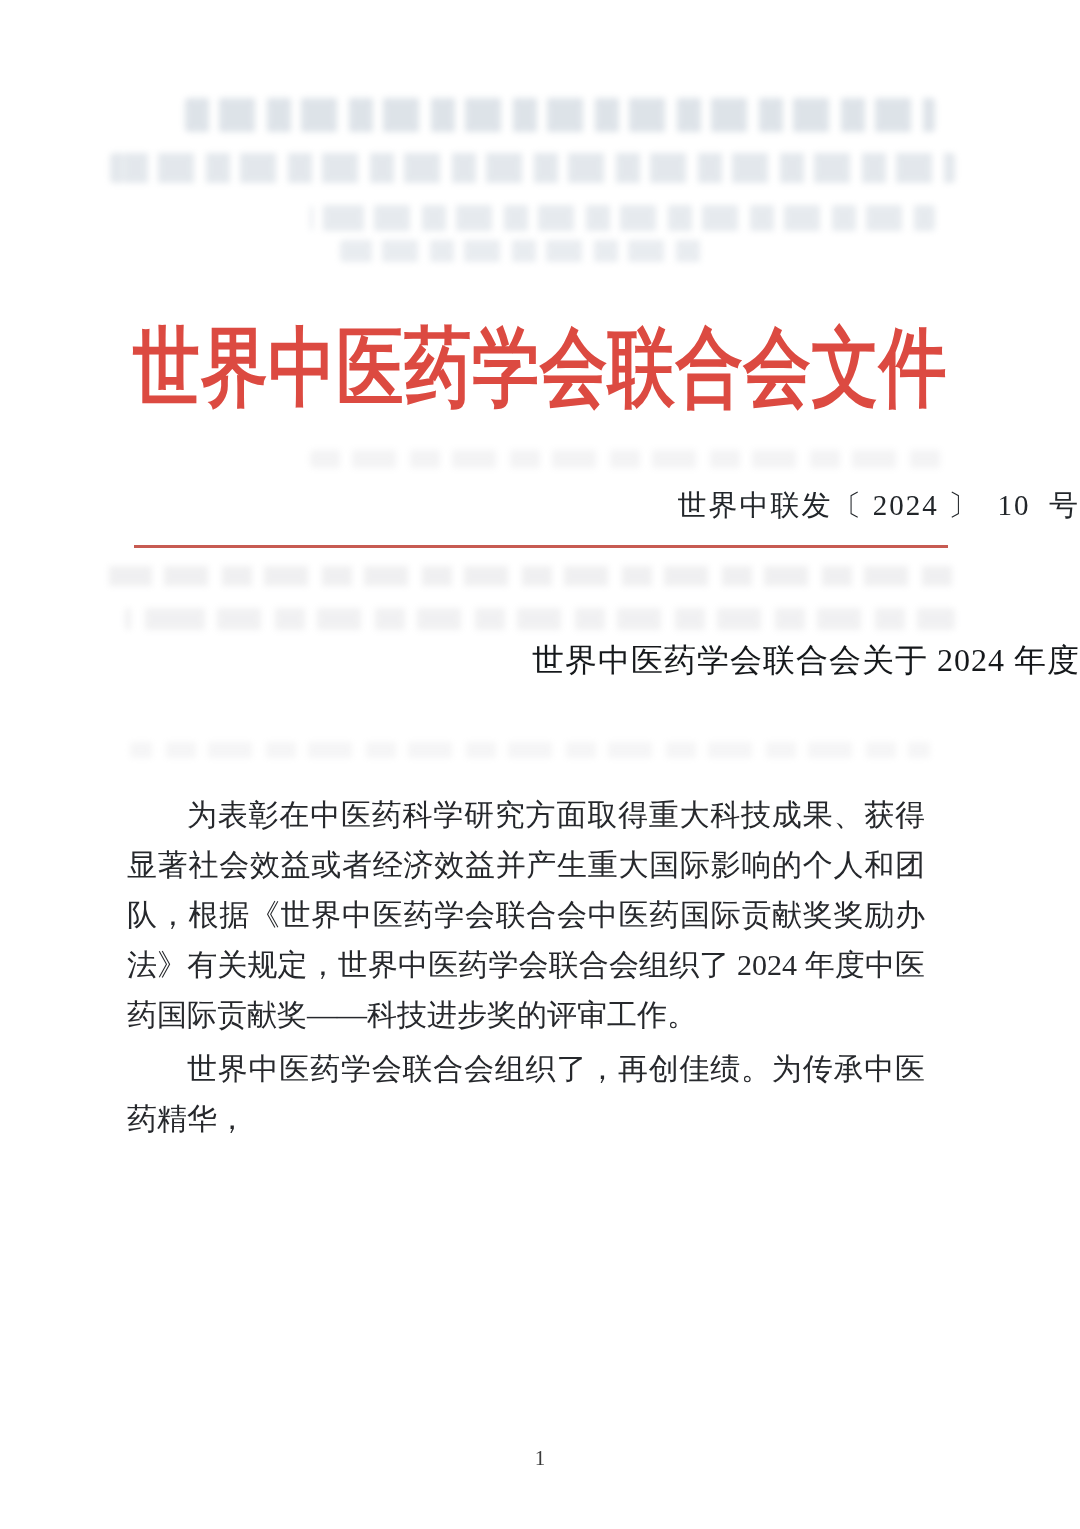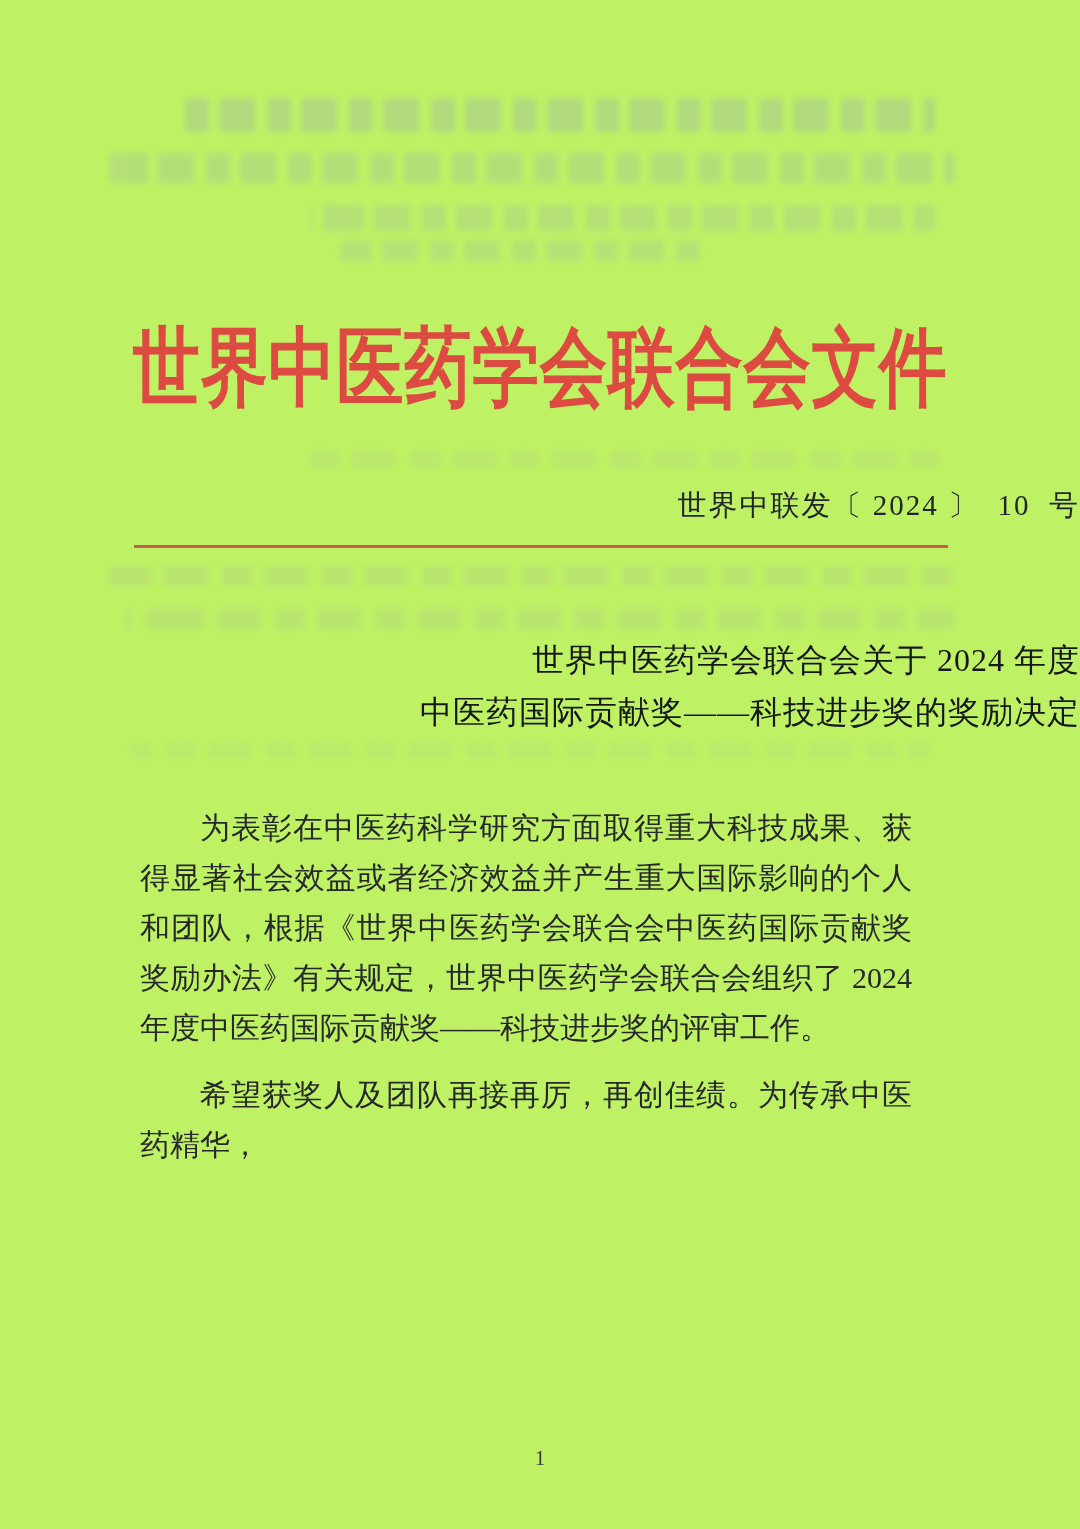--- a/index.html
+++ b/index.html
@@ -6,21 +6,21 @@
     margin: 0;
     padding: 0;
     background: #e8e8e8;
     font-family: "Liberation Serif", "DejaVu Serif", serif;
   }
   .page {
     position: relative;
     width: 1080px;
     height: 1529px;
     margin: 0 auto;
-    background: #bef264;
+    background: #ffffff;
     overflow: hidden;
     color: #26282c;
   }
 
   
   .ghost {
     position: absolute;
     filter: blur(3px);
     border-radius: 4px;
     background: repeating-linear-gradient(90deg,
@@ -93,21 +93,21 @@
     top: 786px;
     left: 123px;
     width: 806px;
     font-size: 30px;
     line-height: 50px;
     color: #26282c;
     text-align: justify;
     text-justify: inter-character;
   }
   .body-text p {
-    margin: 17px;
+    margin: 4px;
     text-indent: 2em;
   }
 
   .page-number {
     position: absolute;
     top: 1446px;
     left: 0;
     width: 100%;
     text-align: center;
     font-size: 21px;
@@ -129,23 +129,22 @@
   <div class="ghost warm" style="top:742px; left:130px; width:800px; height:16px; opacity:0.10; background-position:36px 0;"></div>
 
   <div class="org-banner">世界中医药学会联合会文件</div>
 
   <div class="doc-number">世界中联发〔 2024 〕  10  号</div>
 
   <div class="red-rule"></div>
 
   <div class="doc-title">
     <div>世界中医药学会联合会关于 2024 年度</div>
-    <div>中医药国际贡献奖——科技进步奖的奖励决定</div>
   </div>
 
   <div class="body-text">
     <p>为表彰在中医药科学研究方面取得重大科技成果、获得显著社会效益或者经济效益并产生重大国际影响的个人和团队，根据《世界中医药学会联合会中医药国际贡献奖奖励办法》有关规定，世界中医药学会联合会组织了 2024 年度中医药国际贡献奖——科技进步奖的评审工作。</p>
-    <p>希望获奖人及团队再接再厉，再创佳绩。为传承中医药精华，</p>
+    <p>世界中医药学会联合会组织了，再创佳绩。为传承中医药精华，</p>
   </div>
 
   <div class="page-number">1</div>
 
 </div>
 
 </body></html>

